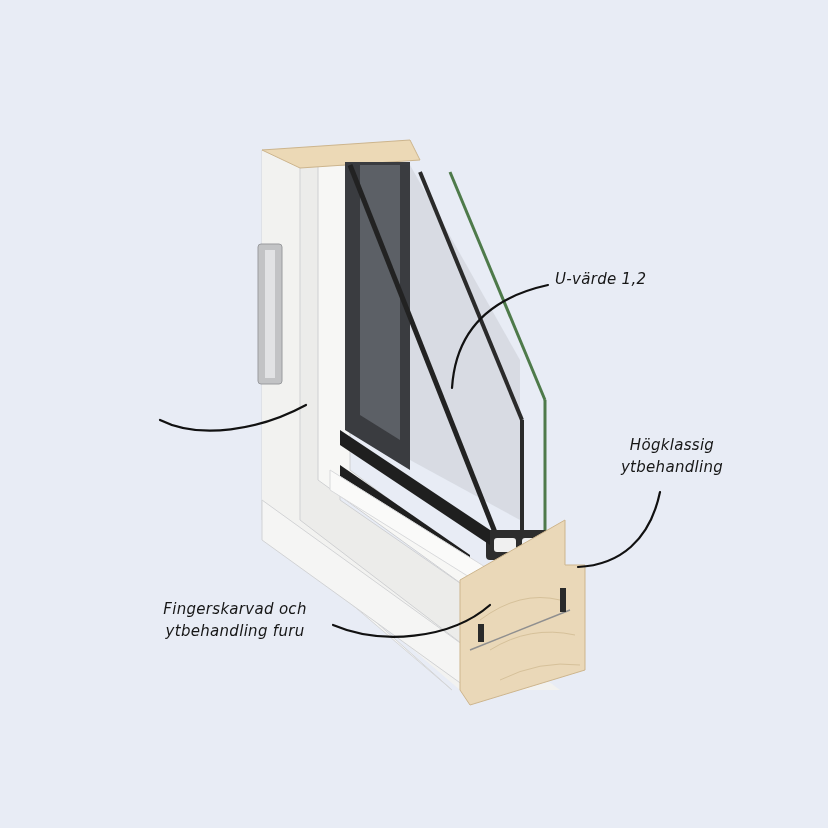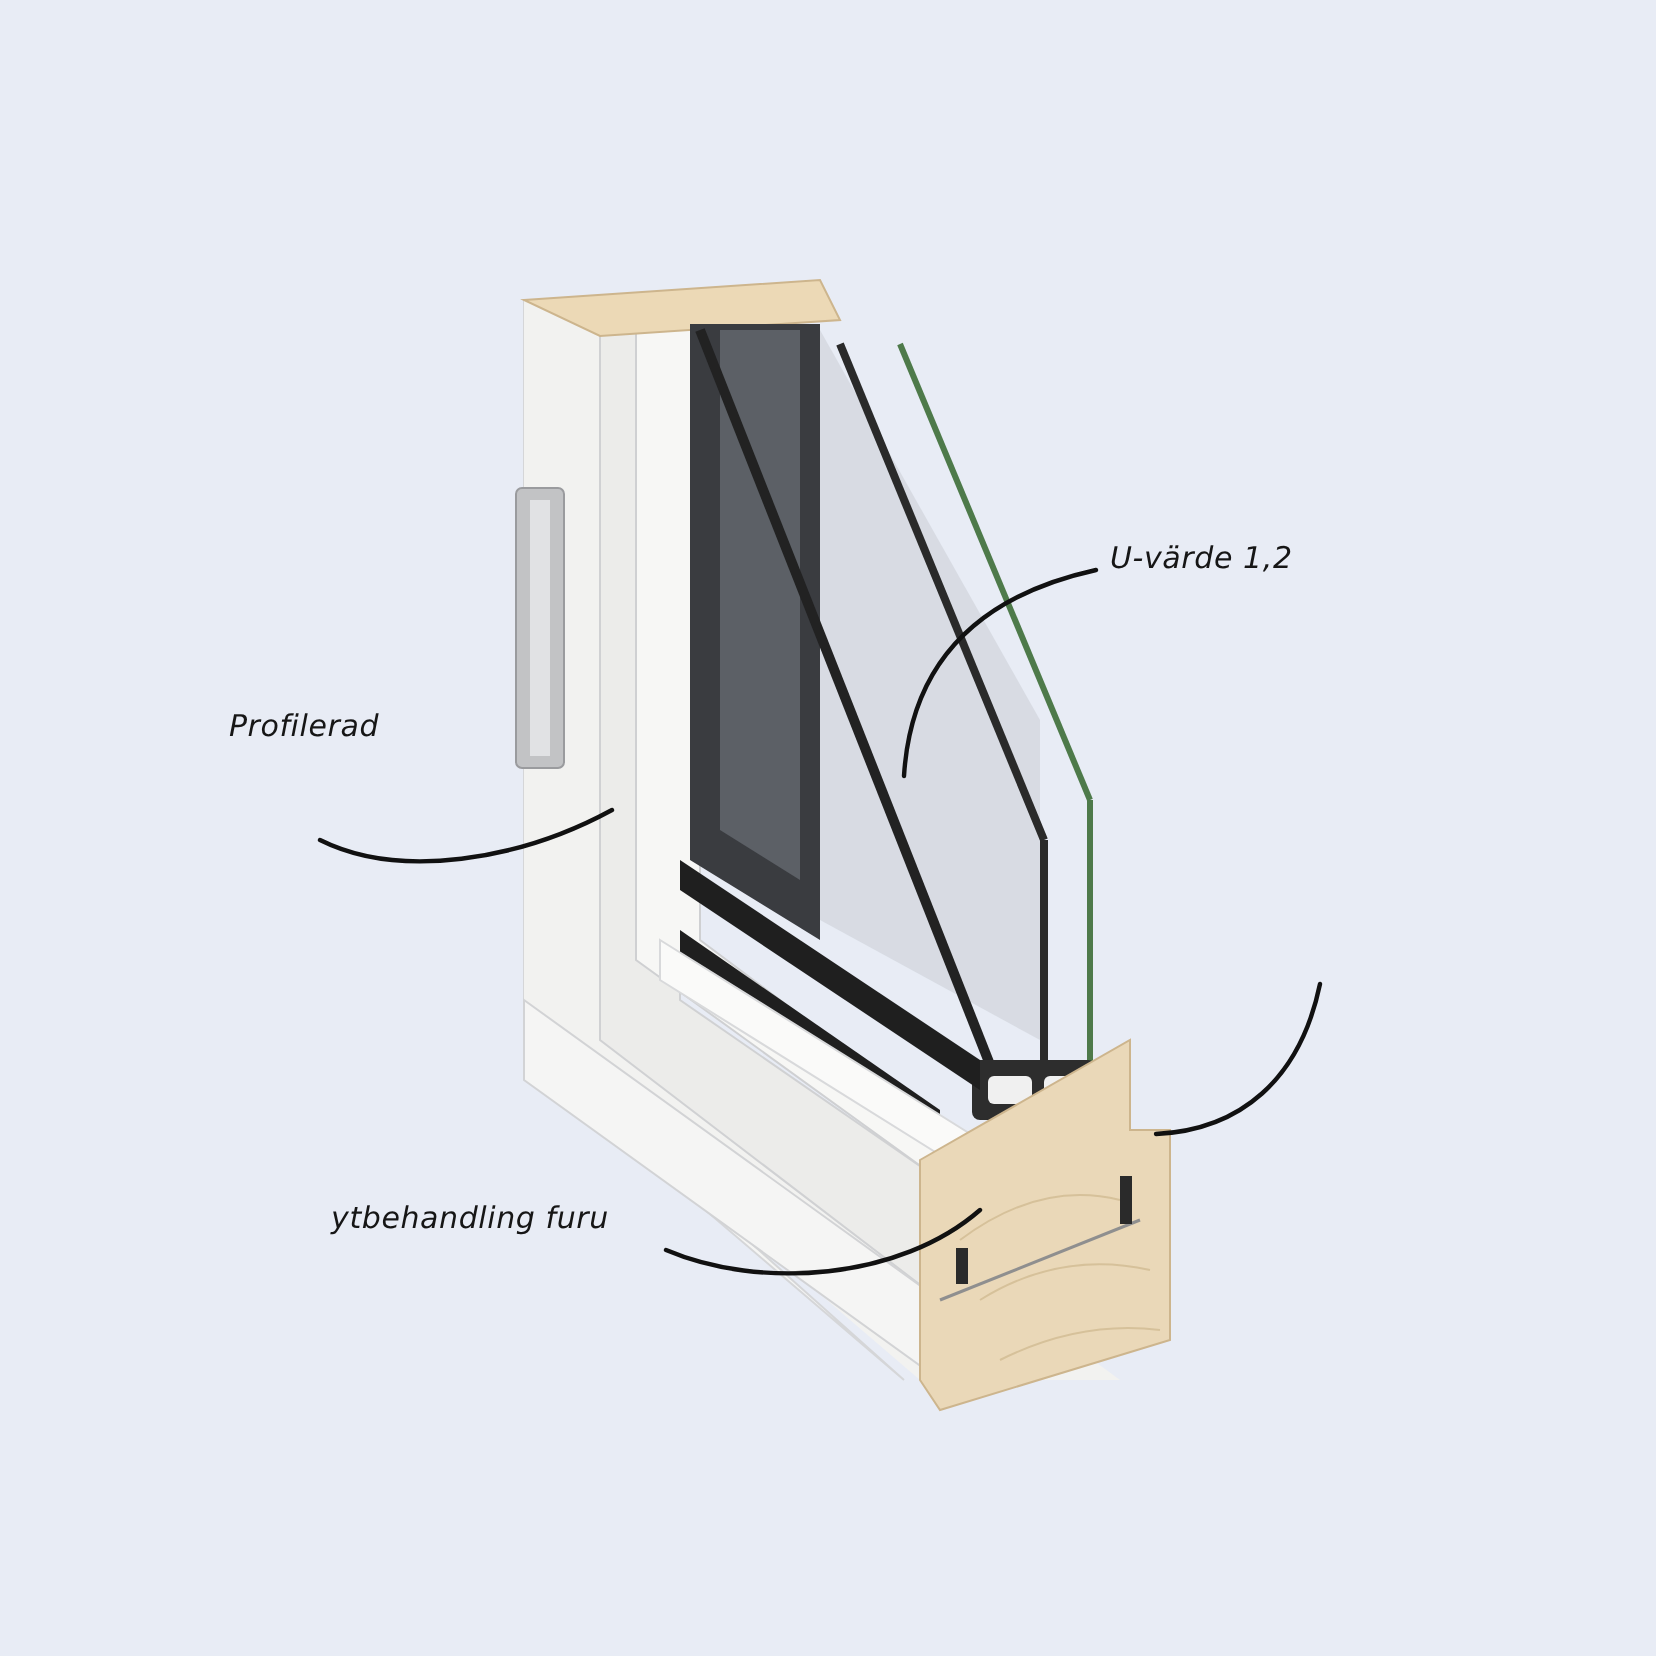--- a/index.html
+++ b/index.html
@@ -59,20 +59,24 @@
     <path d="M160,420 C200,440 260,430 306,405" stroke="#111" stroke-width="2.2" fill="none" stroke-linecap="round"></path>
     <path d="M660,492 C650,540 620,565 578,567" stroke="#111" stroke-width="2.2" fill="none" stroke-linecap="round"></path>
     <path d="M333,625 C380,645 450,640 490,605" stroke="#111" stroke-width="2.2" fill="none" stroke-linecap="round"></path>
   </svg>
 
   <div class="label" style="left:555px; top:268px;">
     <span>U-värde 1,2</span>
   </div>
 
   <div class="label" style="left:52px; top:352px; width:200px;">
-    <div>Profilerad</div>
   </div>
 
+  <div class="label" style="left:612px; top:434px; width:120px;">
+    <div>Högklassig</div>
+    <div>ytbehandling</div>
+  </div>
 
   <div class="label" style="left:150px; top:598px; width:170px;">
+    <div>Fingerskarvad och</div>
     <div>ytbehandling furu</div>
   </div>
 </div>
 
 </body></html>

